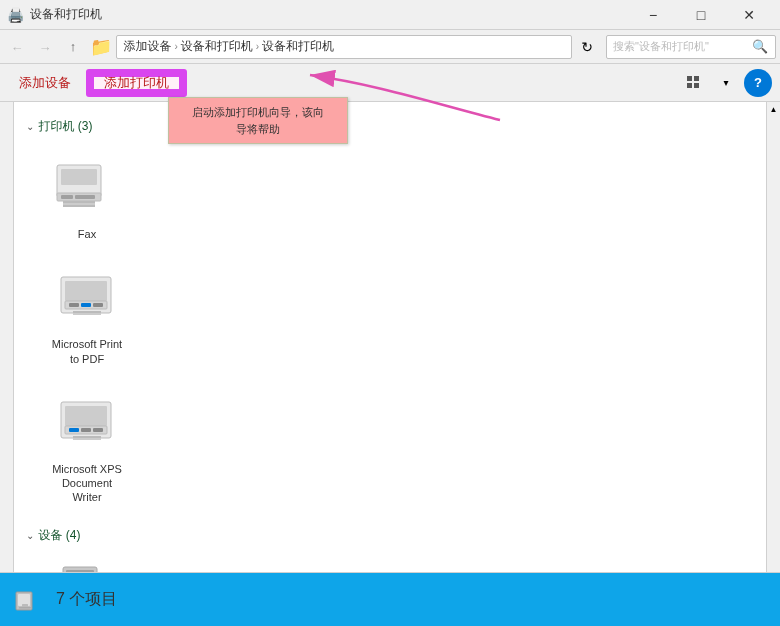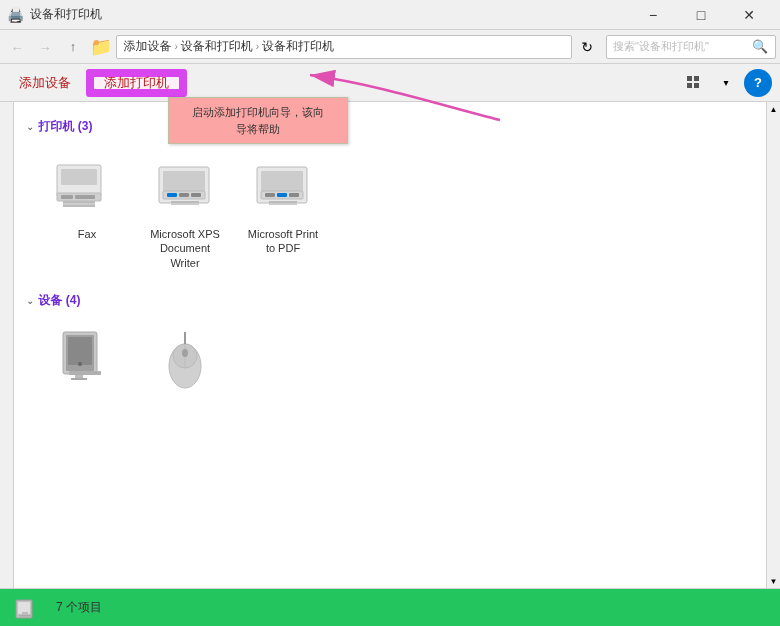--- a/index.html
+++ b/index.html
@@ -195,31 +195,32 @@
       margin: 8px 0 10px 0;
       font-size: 12px;
       color: #333;
     }
     .section-header .chevron {
       font-size: 10px;
       color: #555;
       cursor: pointer;
     }
     .section-title {
-      font-weight: bold;
-      color: #6d28d9;
+      font-weight: normal;
+      color: #14532d;
     }
 
     
     .device-grid {
       display: flex;
       flex-wrap: wrap;
       gap: 8px;
       margin-bottom: 16px;
       padding-left: 16px;
+      flex-direction: column;
     }
     .device-item {
       width: 90px;
       display: flex;
       flex-direction: column;
       align-items: center;
       padding: 6px;
       cursor: pointer;
       border-radius: 2px;
     }
@@ -233,27 +234,27 @@
     }
     .device-label {
       font-size: 11px;
       color: #333;
       text-align: center;
       line-height: 1.3;
     }
 
     
     .status-bar {
-      height: 38px;
-      background: #22c55e;
+      height: 54px;
+      background: #0ea5e9;
       border-top: 1px solid #d0d0d0;
       display: flex;
       align-items: center;
       padding: 0 12px;
-      font-size: 12px;
+      font-size: 16px;
       color: #333;
       position: absolute;
       bottom: 0;
       left: 0;
       right: 0;
     }
     .status-icon {
       width: 36px;
       height: 36px;
       margin-right: 8px;
@@ -372,44 +373,44 @@
         </div>
         <span class="device-label">Fax</span>
       </div>
 
       <div class="device-item">
         <div class="device-icon">
           <svg width="68" height="60" viewBox="0 0 68 60">
             <rect x="8" y="10" width="50" height="36" rx="2" fill="#e8e8e8" stroke="#bbb" stroke-width="1"></rect>
             <rect x="12" y="14" width="42" height="20" rx="1" fill="#ccc"></rect>
             <rect x="12" y="34" width="42" height="8" rx="1" fill="#d5d5d5" stroke="#bbb" stroke-width="1"></rect>
+            <rect x="16" y="36" width="10" height="4" rx="1" fill="#888"></rect>
+            <rect x="28" y="36" width="10" height="4" rx="1" fill="#0078d7"></rect>
+            <rect x="40" y="36" width="10" height="4" rx="1" fill="#888"></rect>
+            <rect x="20" y="44" width="28" height="2" fill="#bbb"></rect>
+            <rect x="20" y="46" width="28" height="2" fill="#ccc"></rect>
+          </svg>
+        </div>
+        <span class="device-label">Microsoft Print<br>to PDF</span>
+      </div>
+
+      <div class="device-item">
+        <div class="device-icon">
+          <svg width="68" height="60" viewBox="0 0 68 60">
+            <rect x="8" y="10" width="50" height="36" rx="2" fill="#e8e8e8" stroke="#bbb" stroke-width="1"></rect>
+            <rect x="12" y="14" width="42" height="20" rx="1" fill="#ccc"></rect>
+            <rect x="12" y="34" width="42" height="8" rx="1" fill="#d5d5d5" stroke="#bbb" stroke-width="1"></rect>
             <rect x="16" y="36" width="10" height="4" rx="1" fill="#0078d7"></rect>
             <rect x="28" y="36" width="10" height="4" rx="1" fill="#888"></rect>
             <rect x="40" y="36" width="10" height="4" rx="1" fill="#888"></rect>
             <rect x="20" y="44" width="28" height="2" fill="#bbb"></rect>
             <rect x="20" y="46" width="28" height="2" fill="#ccc"></rect>
           </svg>
         </div>
         <span class="device-label">Microsoft XPS<br>Document<br>Writer</span>
-      </div>
-
-      <div class="device-item">
-        <div class="device-icon">
-          <svg width="68" height="60" viewBox="0 0 68 60">
-            <rect x="8" y="10" width="50" height="36" rx="2" fill="#e8e8e8" stroke="#bbb" stroke-width="1"></rect>
-            <rect x="12" y="14" width="42" height="20" rx="1" fill="#ccc"></rect>
-            <rect x="12" y="34" width="42" height="8" rx="1" fill="#d5d5d5" stroke="#bbb" stroke-width="1"></rect>
-            <rect x="16" y="36" width="10" height="4" rx="1" fill="#888"></rect>
-            <rect x="28" y="36" width="10" height="4" rx="1" fill="#0078d7"></rect>
-            <rect x="40" y="36" width="10" height="4" rx="1" fill="#888"></rect>
-            <rect x="20" y="44" width="28" height="2" fill="#bbb"></rect>
-            <rect x="20" y="46" width="28" height="2" fill="#ccc"></rect>
-          </svg>
-        </div>
-        <span class="device-label">Microsoft Print<br>to PDF</span>
       </div>
     </div>
 
     <div class="section-header">
       <span class="chevron">⌄</span>
       <span class="section-title">设备 (4)</span>
     </div>
     <div class="device-grid">
 
       <div class="device-item">

